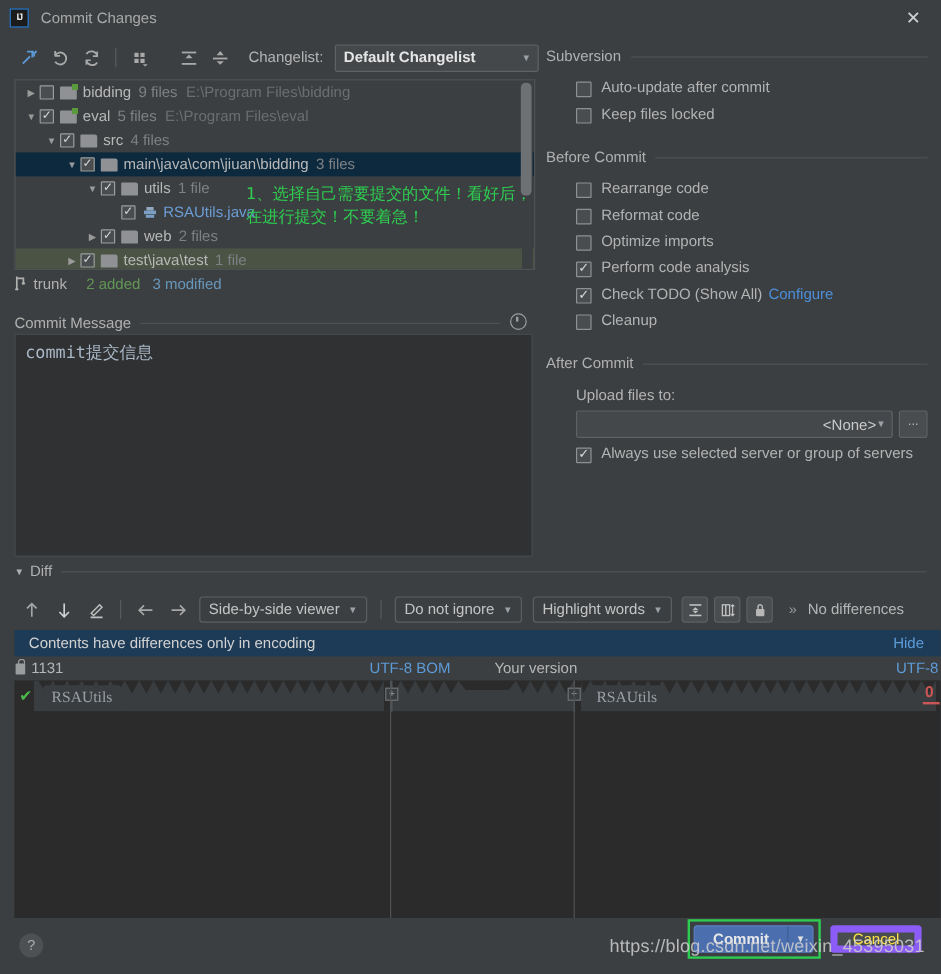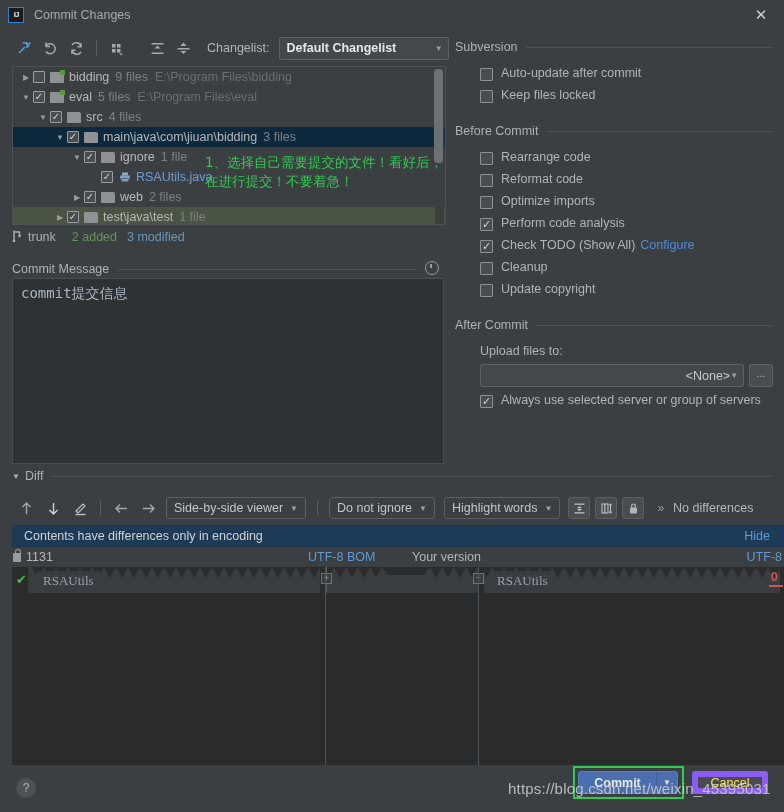--- a/index.html
+++ b/index.html
@@ -397,21 +397,21 @@
           <span class="arrow">▼</span>
           <span class="cbx">✓</span>
           <span class="folder"></span>
           <span class="nm">main\java\com\jiuan\bidding</span>
           <span class="cnt">3 files</span>
         </div>
         <div class="tree-row" style="padding-left: 57px;">
           <span class="arrow">▼</span>
           <span class="cbx">✓</span>
           <span class="folder"></span>
-          <span class="nm">ignore</span>
+          <span class="nm">utils</span>
           <span class="cnt">1 file</span>
         </div>
         <div class="tree-row" style="padding-left: 74px;">
           <span class="arrow"></span>
           <span class="cbx">✓</span>
           <span class="jfile">
             <svg width="12" height="12" viewBox="0 0 12 12">
               <rect x="1" y="4.5" width="10" height="3" fill="#7b9ec4"></rect>
               <rect x="3" y="1.5" width="6" height="3" fill="#8fa8c0"></rect>
               <rect x="2.5" y="8" width="7" height="2.5" fill="#7b9ec4"></rect>
@@ -512,24 +512,20 @@
         </div>
         <div class="opt-row">
           <span class="opt-cbx">✓</span>
           <span>Check TODO (Show All)</span>
           <span class="link">Configure</span>
         </div>
         <div class="opt-row">
           <span class="opt-cbx"></span>
           <span>Cleanup</span>
         </div>
-        <div class="opt-row">
-          <span class="opt-cbx"></span>
-          <span>Update copyright</span>
-        </div>
       </div>
 
     <div style="height:14px"></div>
     <div class="rsec-title">
       <span>After Commit</span>
       <span class="ln"></span>
     </div>
     <div style="height:12px"></div>
     <div class="updlabel">Upload files to:</div>
     <div class="sel-row">

